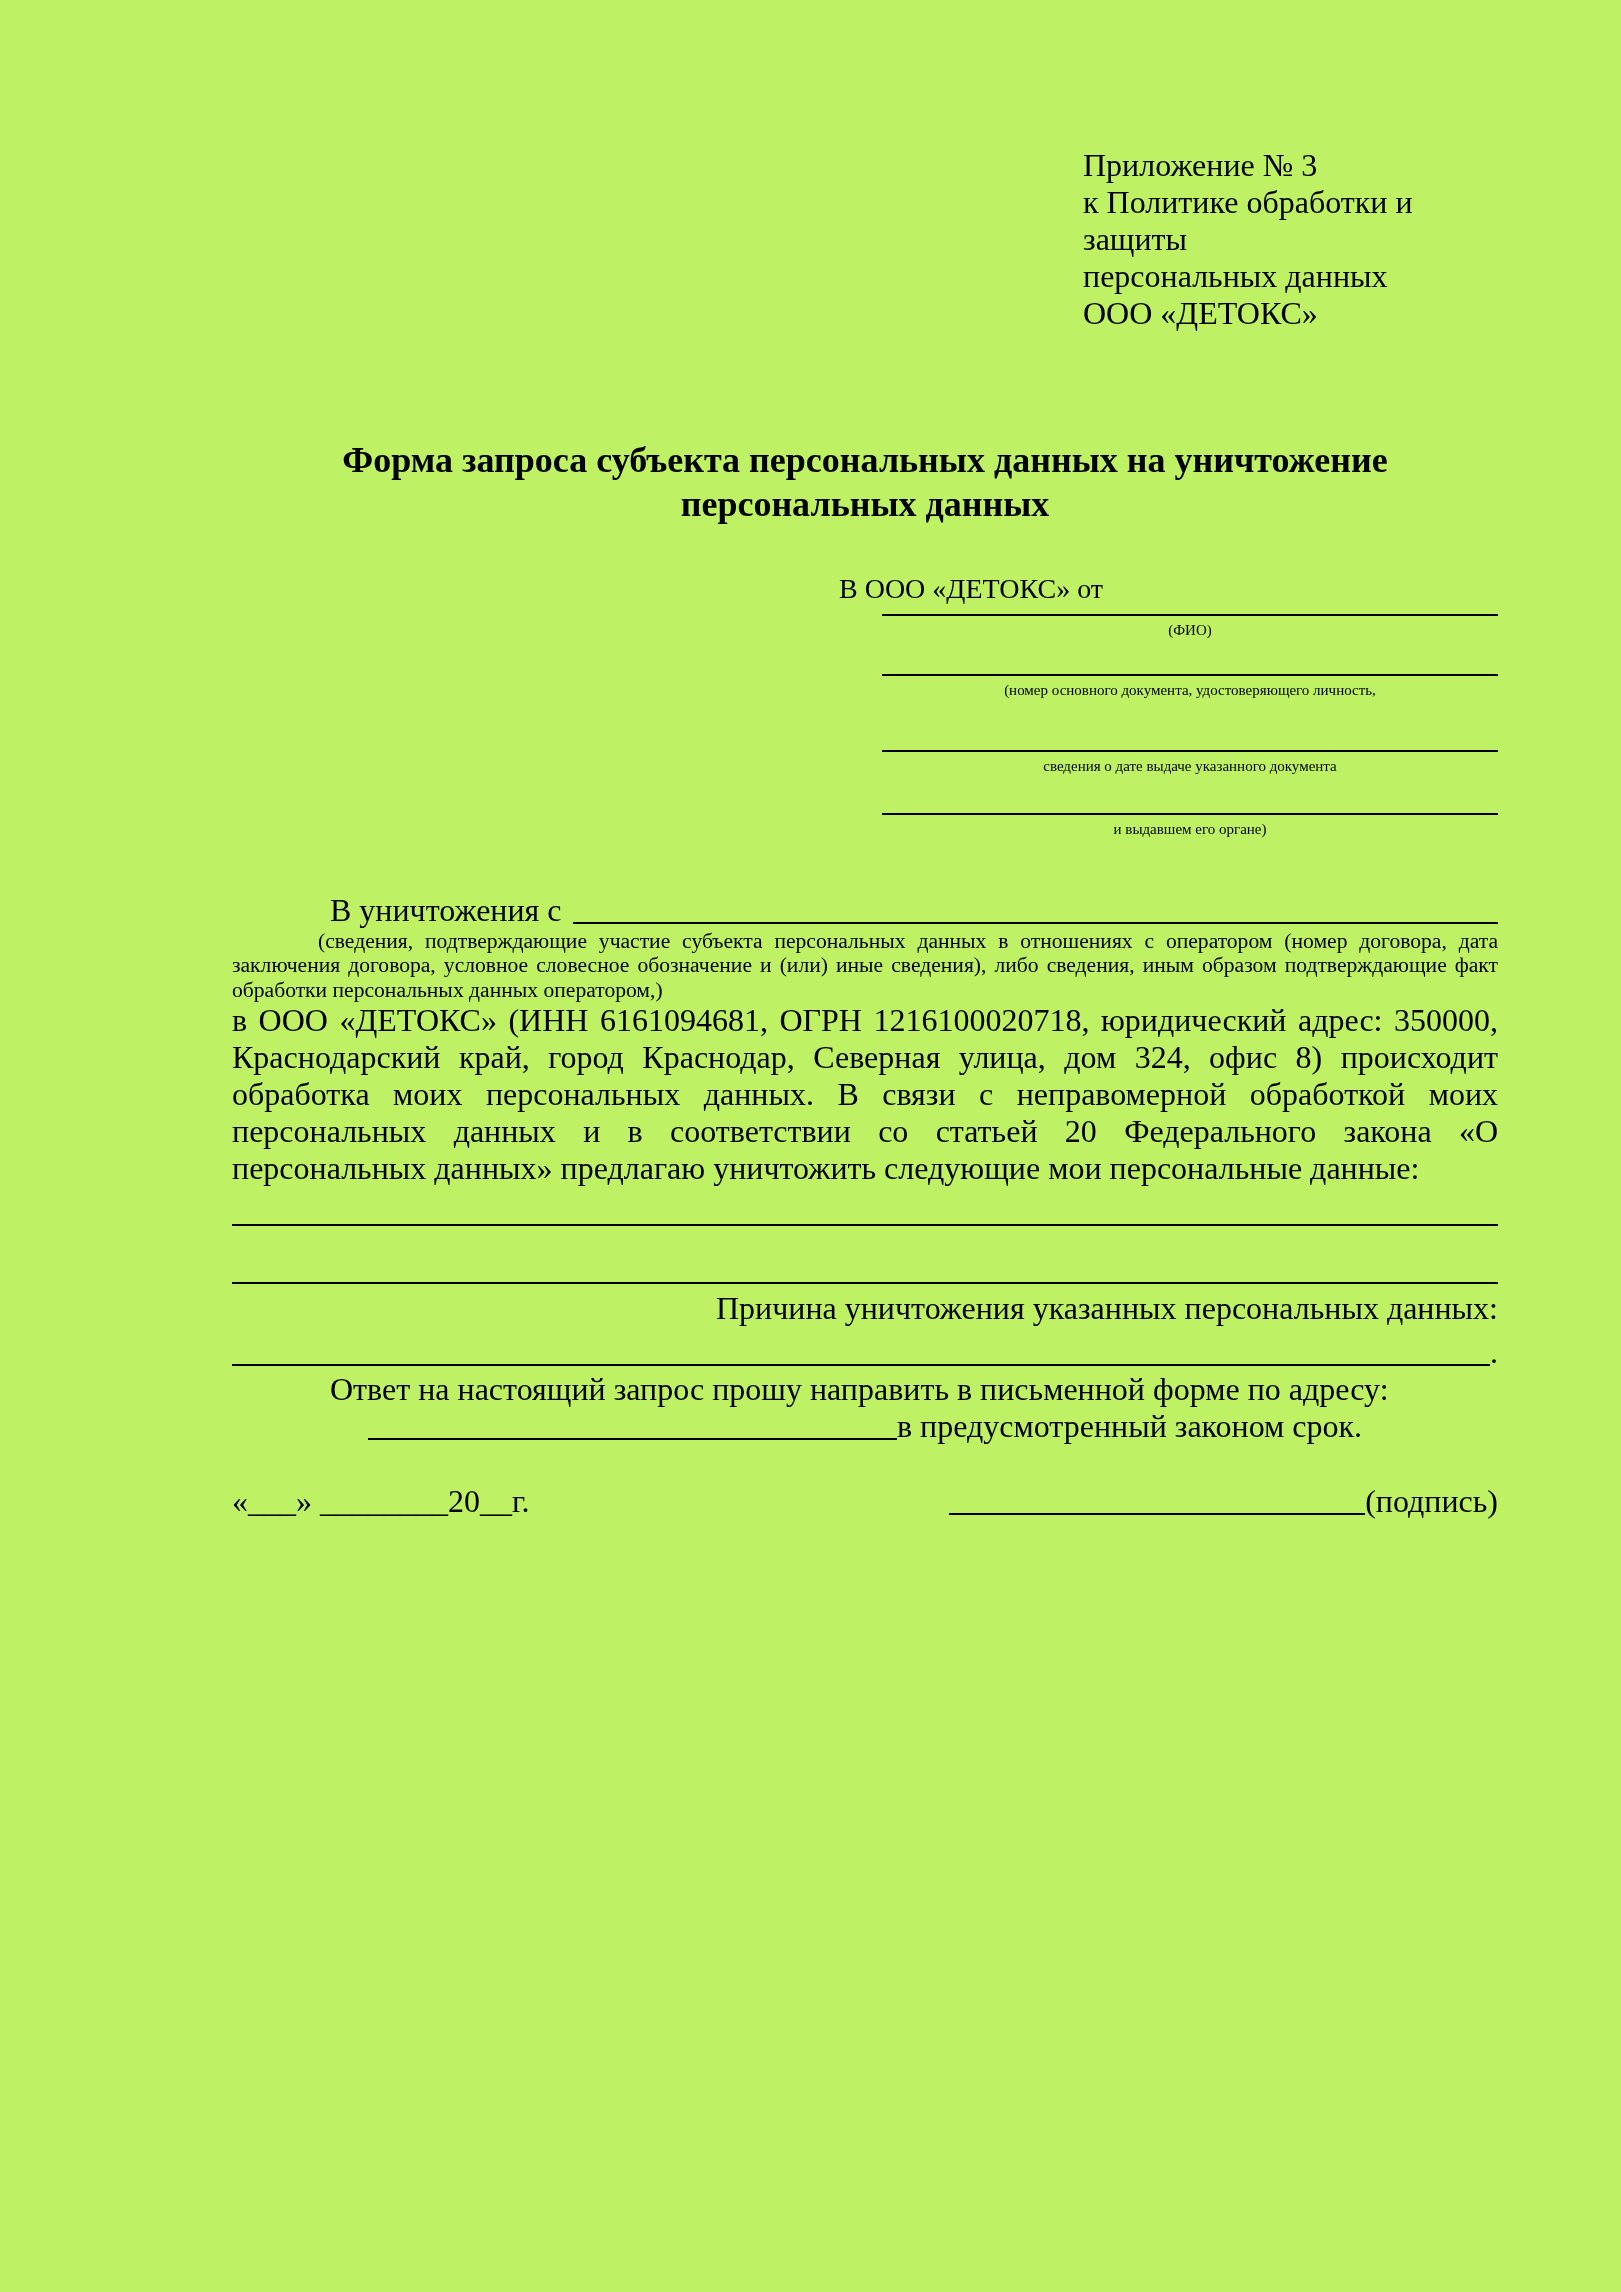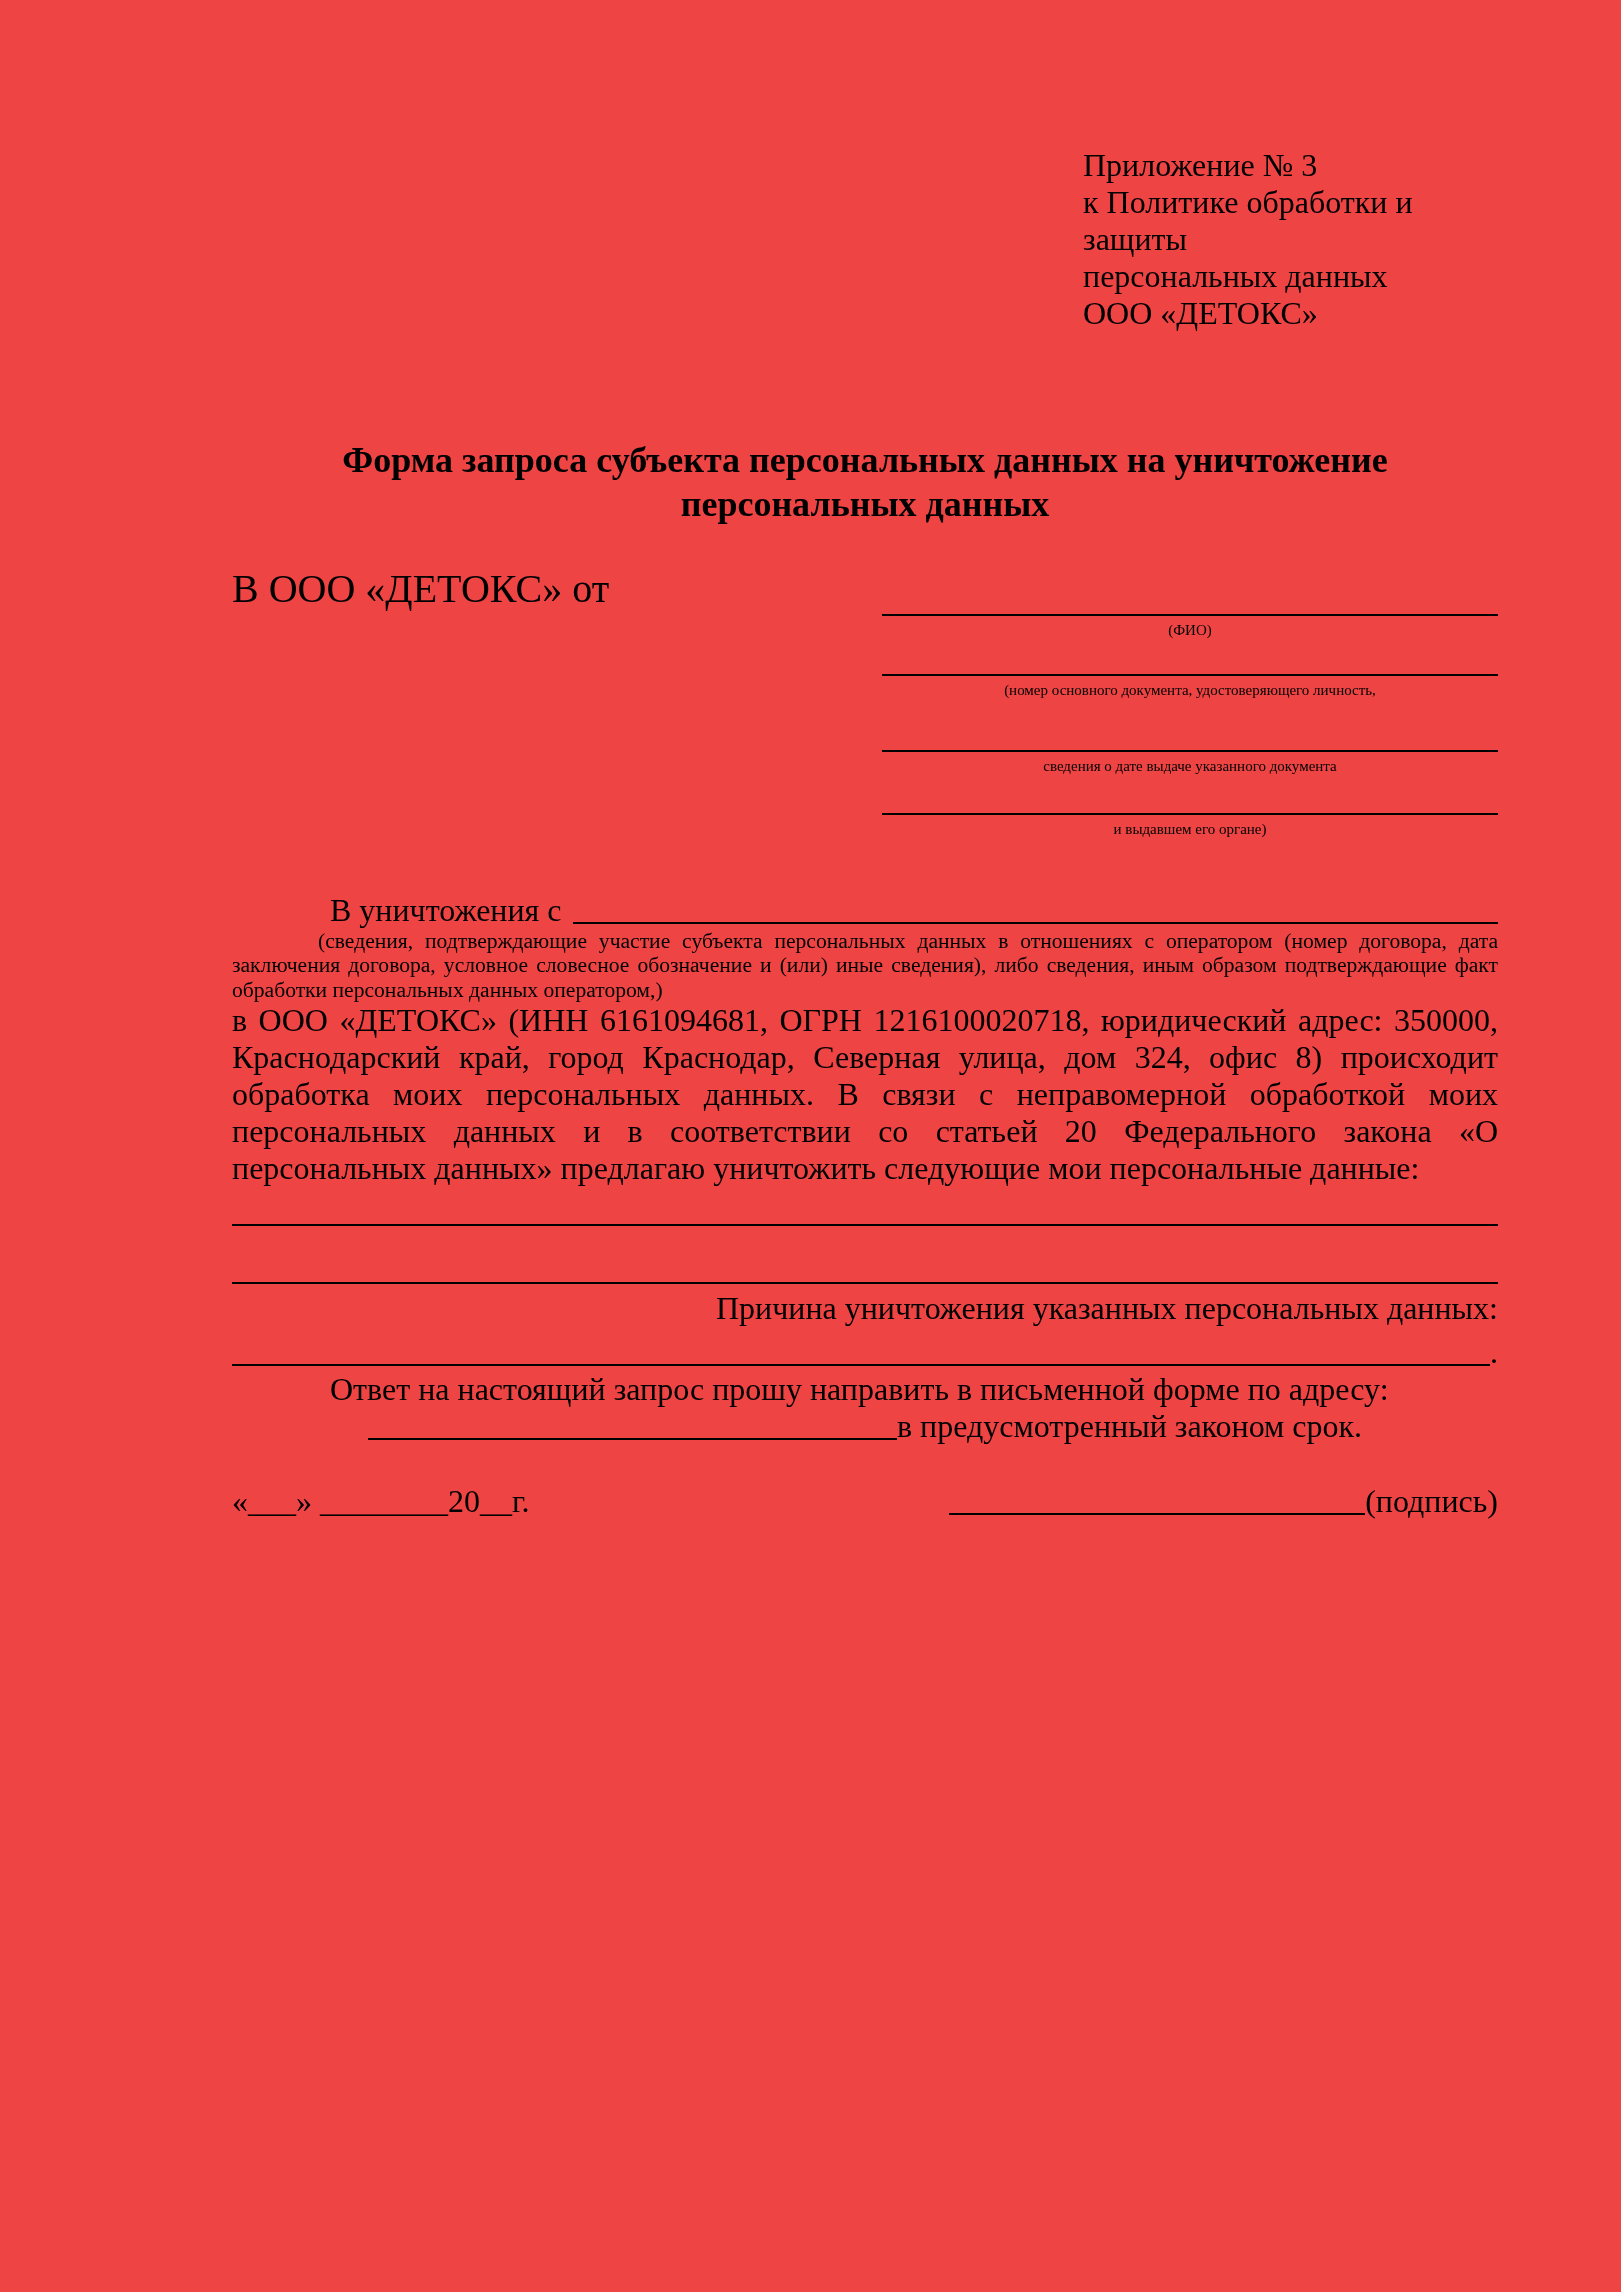--- a/index.html
+++ b/index.html
@@ -4,42 +4,43 @@
 <style>
   html, body {
     margin: 0;
     padding: 0;
     background: #ffffff;
   }
   .page {
     position: relative;
     width: 1621px;
     height: 2293px;
-    background: #ef4444;
+    background: #bef264;
     color: #000000;
     font-family: "Liberation Serif", "DejaVu Serif", serif;
     box-sizing: border-box;
     padding: 147px 123px 0 232px;
     overflow: hidden;
   }
   .appendix {
     margin-left: 851px;
     font-size: 32px;
     line-height: 37px;
   }
   .doc-title {
     margin-top: 106px;
     text-align: center;
     font-weight: bold;
     font-size: 36px;
     line-height: 44px;
   }
   .addressee {
     margin-top: 44px;
-    font-size: 40px;
+    margin-left: 607px;
+    font-size: 28px;
     line-height: 37px;
     white-space: nowrap;
   }
   .fio-block {
     margin-left: 650px;
     width: 616px;
   }
   .field-line {
     border-bottom: 2.9px solid #000;
   }

